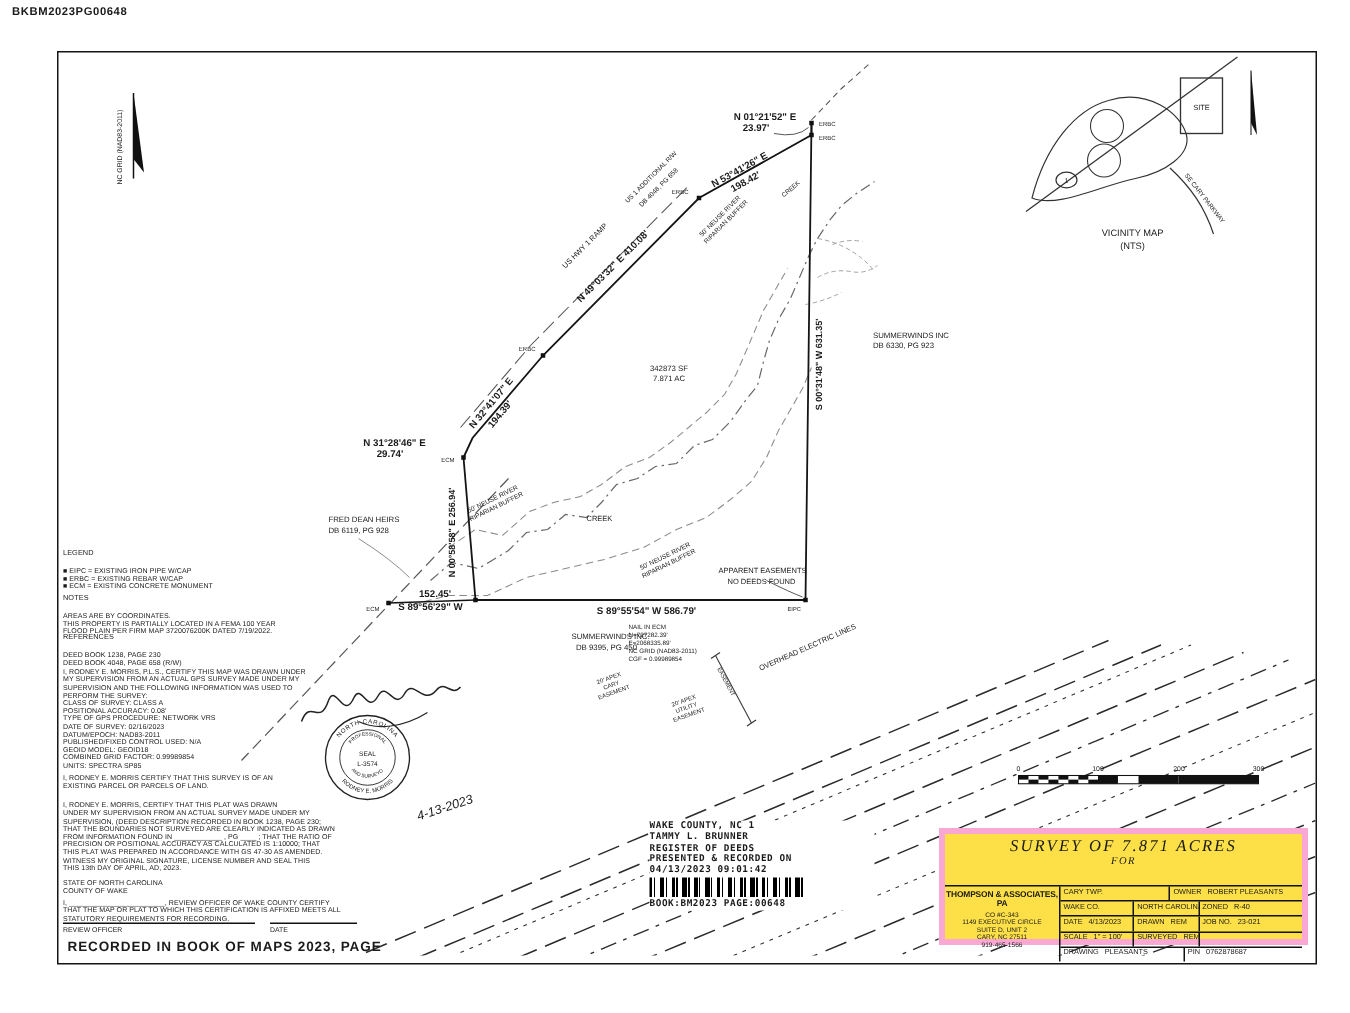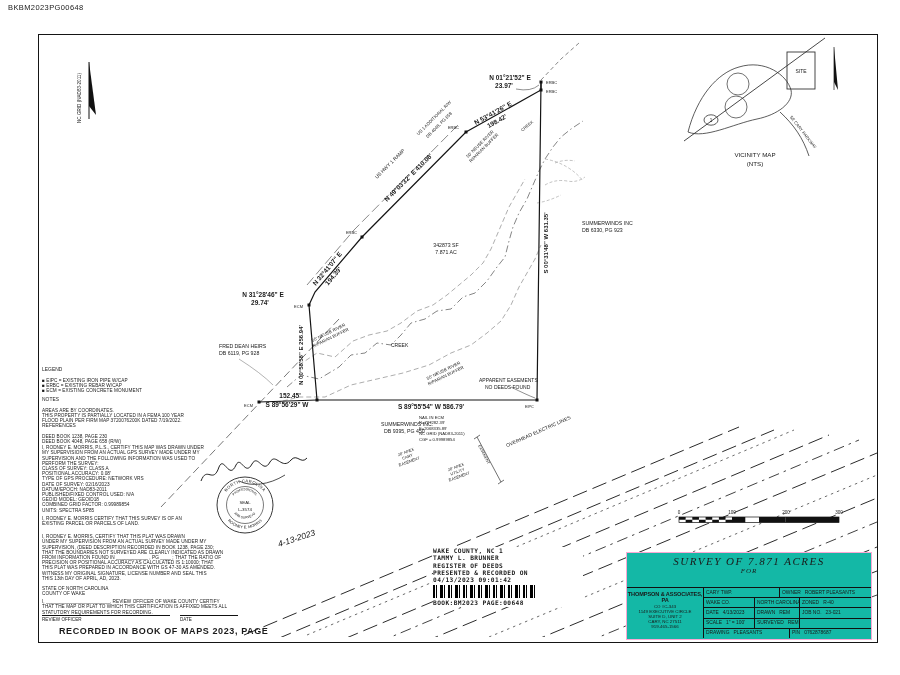--- a/index.html
+++ b/index.html
@@ -1,33 +1,33 @@
 <!DOCTYPE html>
 <html><head>
 <meta charset="utf-8">
 <style>
   html,body{margin:0;padding:0}
   body{width:900px;height:675px;background:#fff;position:relative;
        font-family:"Liberation Sans",sans-serif;color:#1a1a1a;overflow:hidden}
-  .corner-id{position:absolute;left:8px;top:3px;font-size:7.5px;font-weight:400;letter-spacing:.4px}
+  .corner-id{position:absolute;left:8px;top:3px;font-size:7.5px;font-weight:700;letter-spacing:.4px}
   .sheet{position:absolute;left:38px;top:34px;width:838px;height:607px;
          border:1.6px solid #151515;background:#fff}
   .sheet>svg{position:absolute;left:0;top:0}
   .ov{position:absolute}
   
   .sec{font-size:4.7px;line-height:5.2px;letter-spacing:.05px;white-space:pre-line;width:212px}
   .sec .ttl{font-size:4.9px}
   
   .stamp{width:150px;font-family:"DejaVu Sans Mono",monospace;font-weight:700;
          font-size:6.2px;line-height:7.3px;letter-spacing:.4px;background:#fff}
   .stamp .lines{white-space:pre-line}
   .barcode{width:103px;height:13px;margin:2px 0 1px;
     background:repeating-linear-gradient(90deg,#000 0 2px,#fff 2px 3px,#000 3px 4px,#fff 4px 7px,#000 7px 10px,#fff 10px 11px,#000 11px 12px,#fff 12px 15px)}
   
-  .tblock{width:246px;height:88px;border:1px solid #f9a8d4;background:#14b8a6;box-sizing:border-box}
+  .tblock{width:246px;height:78px;border:4px solid #f9a8d4;background:#fde047;box-sizing:border-box}
   .tb-head{height:34px;border-bottom:1px solid #111;text-align:center;
            font-family:"Liberation Serif",serif;font-style:italic}
   .tb-head .l1{font-size:11px;letter-spacing:1.5px;padding-top:2px}
   .tb-head .l2{font-size:7px;letter-spacing:1px}
   .tb-head .l3{font-size:11px;letter-spacing:1.5px}
   .tb-body{display:flex;height:50px}
   .firm{width:77px;border-right:1px solid #111;text-align:center;padding-top:3px;box-sizing:border-box}
   .firm .fname{font-size:5.6px;font-weight:700;letter-spacing:-.1px}
   .firm .flines{font-size:4.4px;line-height:5px;white-space:pre-line;margin-top:1px}
   .grid{flex:1;display:flex;flex-direction:column}
@@ -302,21 +302,21 @@
   </div>
   <div class="ov sec" style="left:3px;top:559px">
     <div>I, ________________________, REVIEW OFFICER OF WAKE COUNTY CERTIFY
 THAT THE MAP OR PLAT TO WHICH THIS CERTIFICATION IS AFFIXED MEETS ALL
 STATUTORY REQUIREMENTS FOR RECORDING.</div>
   </div>
   <div class="ov officer-row" style="left:3px;top:580px">
     <div class="officer-seg seg1">REVIEW OFFICER</div>
     <div class="officer-seg seg2">DATE</div>
   </div>
-  <div class="ov recorded" style="left:20px;top:591px">RECORDED IN BOOK OF MAPS 2023, PAGE</div>
+  <div class="ov recorded" style="left:6px;top:591px">RECORDED IN BOOK OF MAPS 2023, PAGE</div>
 
   <div class="ov stamp" style="left:394px;top:512px">
     <div class="lines">WAKE COUNTY, NC   1
 TAMMY L. BRUNNER
 REGISTER OF DEEDS
 PRESENTED &amp; RECORDED ON
 04/13/2023 09:01:42</div>
     <div class="barcode"></div>
     <div>BOOK:BM2023 PAGE:00648</div>
   </div>

